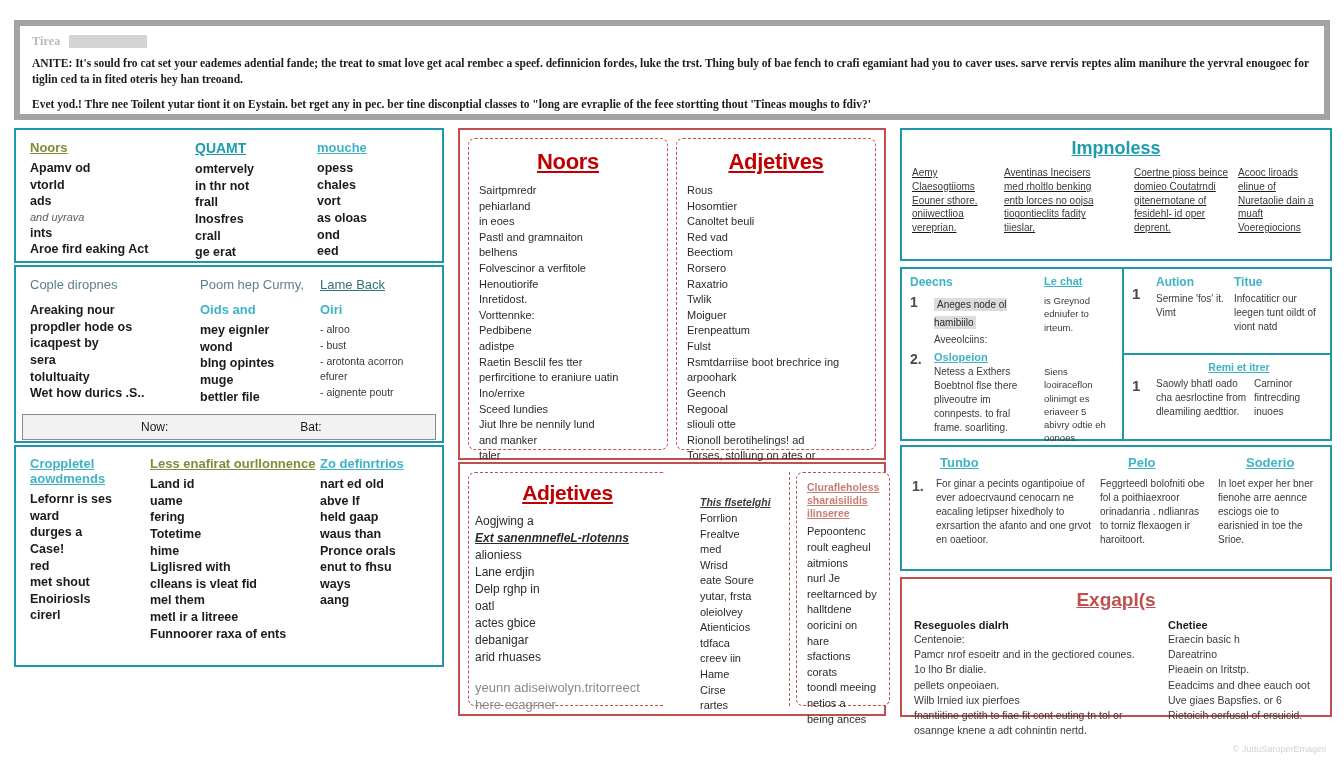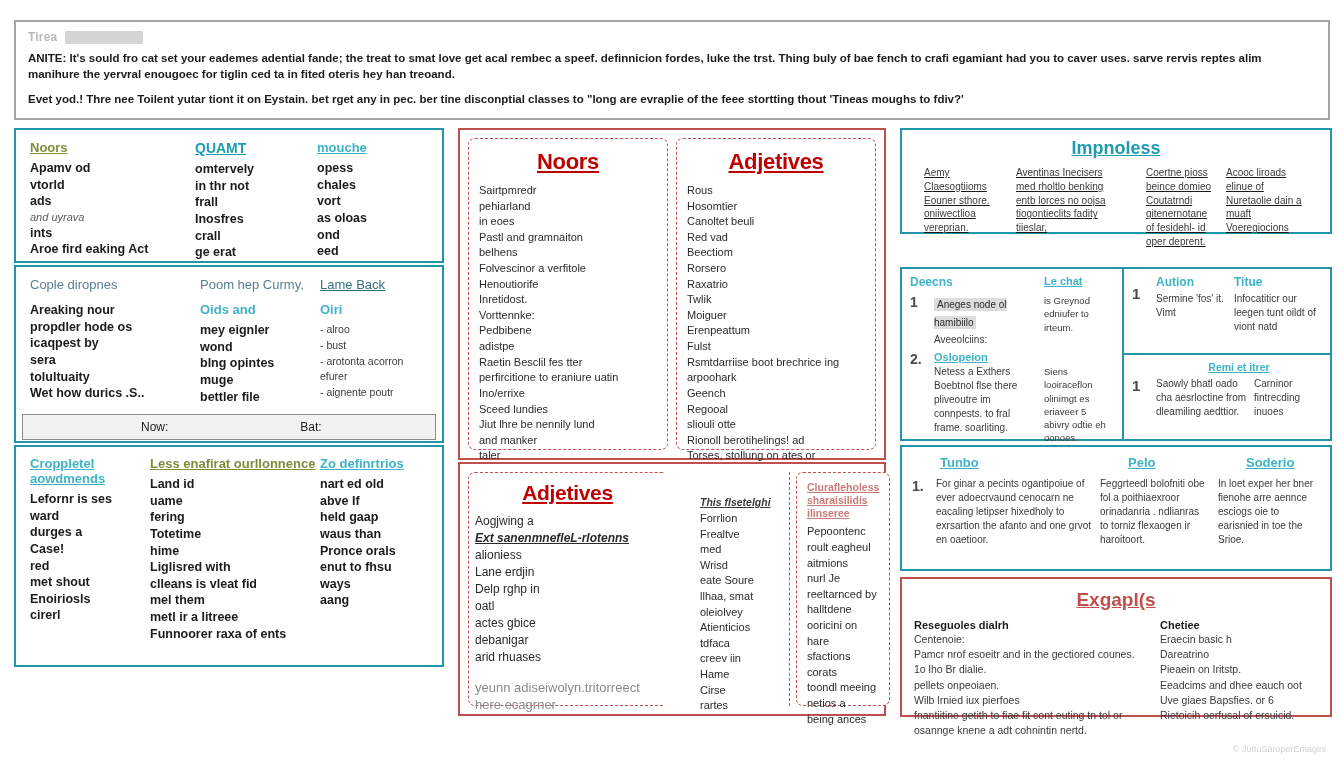--- a/index.html
+++ b/index.html
@@ -9,22 +9,23 @@
     font-family:"Liberation Sans", sans-serif;
     color:#1a1a1a;
     overflow:hidden;
     position:relative;
   }
   .page{position:absolute;left:0;top:0;width:1344px;height:768px;}
 
   
   .header{
     position:absolute;left:14px;top:20px;width:1316px;height:100px;
-    border:2px solid #a3a3a3;background:#fff;box-sizing:border-box;
+    border:6px solid #a3a3a3;background:#fff;box-sizing:border-box;
     padding:8px 12px 4px 12px;
+    font-family:Liberation Serif, serif;
   }
   .hdr-title-row{display:flex;align-items:center;gap:8px;margin-bottom:7px;}
   .hdr-title{font-size:12px;font-weight:bold;color:#b9b9b9;letter-spacing:.2px;}
   .hdr-redact{width:78px;height:13px;background:#d4d4d4;}
   .hdr-p{font-size:11.5px;font-weight:bold;line-height:1.38;color:#1b1b1b;margin:0 0 9px 0;}
   .hdr-p2{font-size:11.5px;font-weight:bold;line-height:1.38;color:#1b1b1b;margin:0;}
 
   
   .teal-box{
     position:absolute;border:2px solid #2196a8;background:#fff;box-sizing:border-box;
@@ -82,21 +83,21 @@
   .c2b-mid{flex:0 0 96px;border-right:1.5px dashed #c0504d;padding:24px 6px 0 6px;box-sizing:border-box;margin-left:24px;}
   .c2b-right{flex:1;}
   .u-ital{font-size:10.5px;font-style:italic;font-weight:bold;color:#3a3a3a;text-decoration:underline;margin-bottom:3px;}
   .h-red-sm{font-size:10.5px;font-weight:bold;color:#c97c76;text-decoration:underline;line-height:1.25;margin-bottom:4px;}
   ul.mid-list{list-style:none;margin:0;padding:0;}
   ul.mid-list li{font-size:11px;color:#2a2a2a;line-height:1.42;}
   ul.big-list{list-style:none;margin:0;padding:0;}
   ul.big-list li{font-size:12px;color:#2a2a2a;line-height:1.42;}
 
   
-  .c3a{left:900px;top:128px;width:432px;height:106px;padding:6px 22px;}
+  .c3a{left:900px;top:128px;width:432px;height:133px;padding:6px 10px;}
   .c3b{left:900px;top:267px;width:432px;height:174px;padding:0;}
   .c3c{left:900px;top:445px;width:432px;height:126px;padding:8px 10px;}
   .c3d{left:900px;top:577px;width:432px;height:140px;padding:8px 12px;border-color:#c0504d;}
 
   .imp-title{font-size:18px;font-weight:bold;color:#1f9bb0;text-align:center;text-decoration:underline;margin:2px 0 7px 0;}
   .imp-cols{display:flex;gap:10px;text-decoration:underline;}
   .imp-cols div{font-size:10px;color:#3a3a3a;line-height:1.38;}
   .imp-cols .w1{flex:0 0 82px;}
   .imp-cols .w2{flex:0 0 92px;}
   .imp-cols .w3{flex:1;margin-left:28px;}
@@ -117,21 +118,21 @@
   .deecons-l{flex:1;}
   .deecons-r{flex:0 0 70px;padding-left:6px;}
 
   .tun-cols{display:flex;gap:8px;}
   .tun-cols .tc{font-size:10px;color:#3a3a3a;line-height:1.4;}
   .tc1{flex:0 0 180px;display:flex;}
   .tc2{flex:0 0 110px;}
   .tc3{flex:1;}
 
   .exg-title{font-size:19px;font-weight:bold;color:#c0504d;text-align:center;text-decoration:underline;margin:2px 0 8px 0;}
-  .exg-cols{display:flex;gap:6px;}
+  .exg-cols{display:flex;gap:14px;}
   .exg-l{flex:0 0 240px;}
   .exg-r{flex:1;}
   .bold-sm{font-size:11px;font-weight:bold;color:#1b1b1b;margin-bottom:1px;}
   .exg-line{font-size:10.5px;color:#3a3a3a;line-height:1.45;}
 
   .watermark{
     position:absolute;right:18px;bottom:14px;font-size:9px;color:#d2d2d2;
   }
 </style>
 </head>
@@ -352,21 +353,21 @@
         <div style="font-size:13px;color:#8a8a8a;line-height:1.3;margin-top:14px">yeunn adiseiwolyn.tritorreect here ecagrner</div>
       </div>
       <div class="c2b-mid">
         <div class="u-ital">This flsetelghi</div>
         <ul class="mid-list">
           <li>Forrlion</li>
           <li>Frealtve</li>
           <li>med</li>
           <li>Wrisd</li>
           <li>eate Soure</li>
-          <li>llhaa, smat</li>
+          <li>yutar, frsta</li>
           <li>oleiolvey</li>
           <li>Atienticios</li>
           <li>tdfaca</li>
           <li>creev iin</li>
           <li>Hame</li>
           <li>Cirse</li>
           <li>rartes</li>
         </ul>
       </div>
       <div class="c2b-right dashed">

